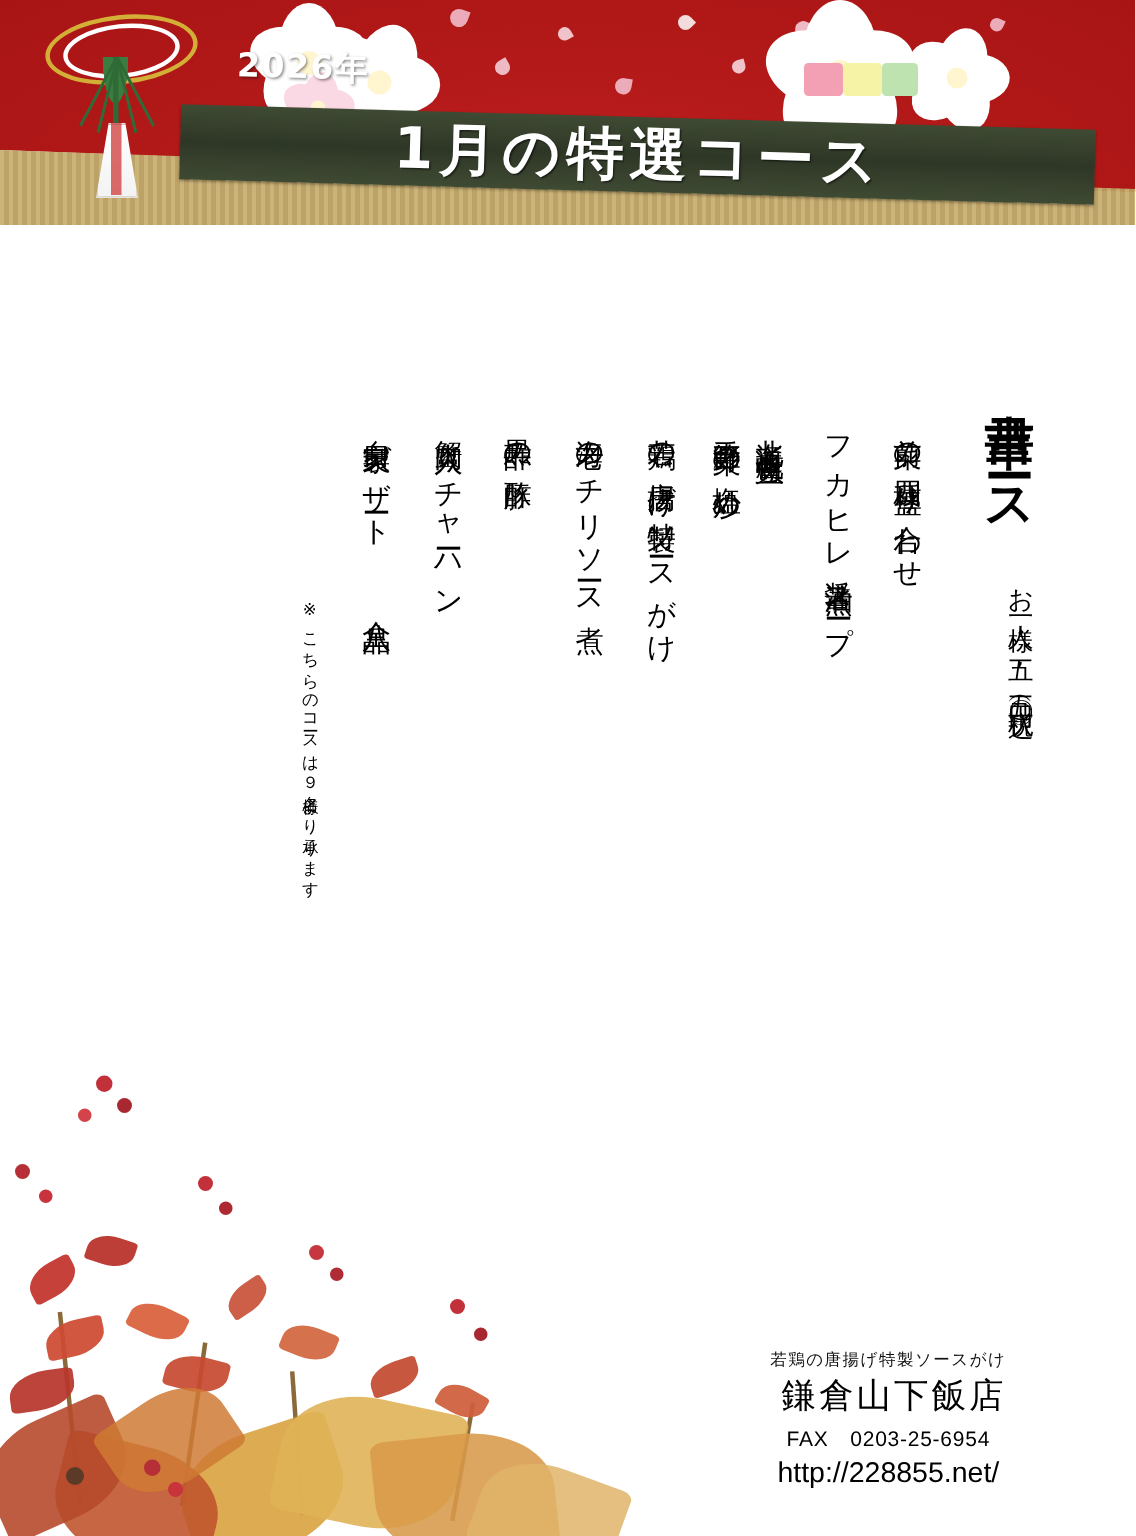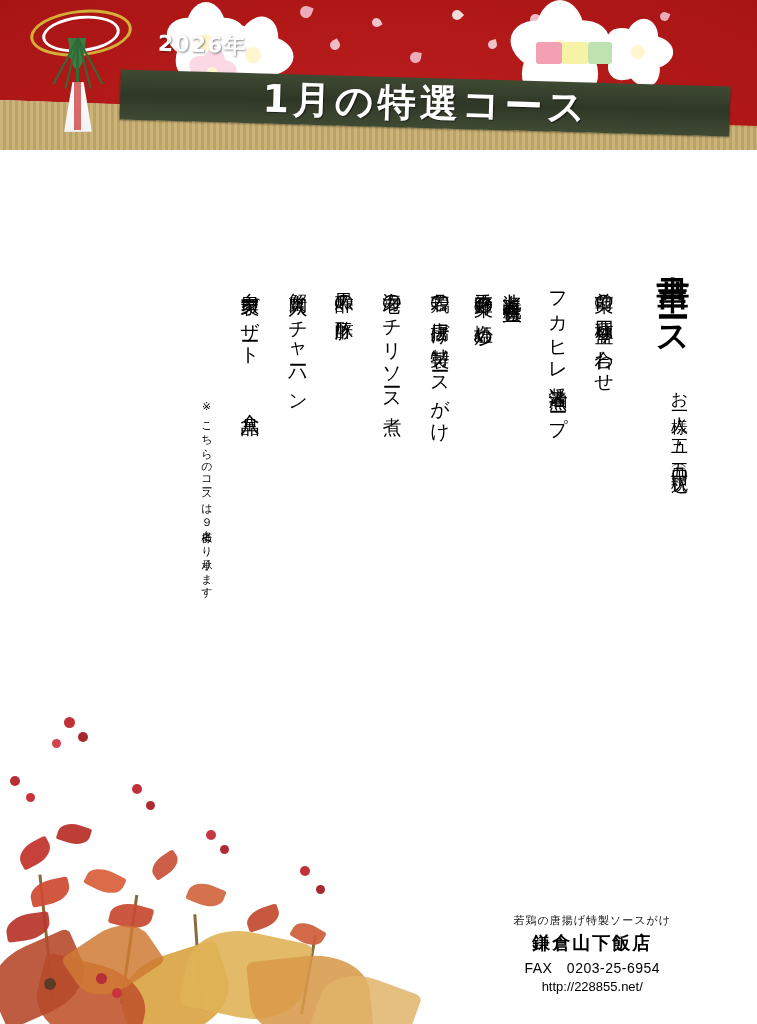--- a/index.html
+++ b/index.html
@@ -262,36 +262,37 @@
     text-align: center;
     line-height: 1.35;
   }
   .footer .tagline {
     font-size: 11px;
     font-family: "DejaVu Sans", sans-serif;
     letter-spacing: 1px;
     color: #111;
   }
   .footer .shopname {
-    font-size: 18px;
-    font-weight: bold;
+    font-size: 23px;
+    font-weight: normal;
     font-family: "DejaVu Sans", sans-serif;
     letter-spacing: 2px;
     margin-top: 2px;
     color: #000;
+    text-align: right;
   }
   .footer .contact {
     font-size: 14px;
     font-family: "Liberation Sans", sans-serif;
     letter-spacing: 0.5px;
     margin-top: 3px;
   }
   .footer .contact div { white-space: pre; }
   .footer .url {
-    font-size: 13px;
+    font-size: 19px;
     font-family: "Liberation Sans", sans-serif;
     margin-top: 1px;
   }
 </style>
 </head>
 <body>
 
 <div class="header">
   <div class="header-red"></div>
 

